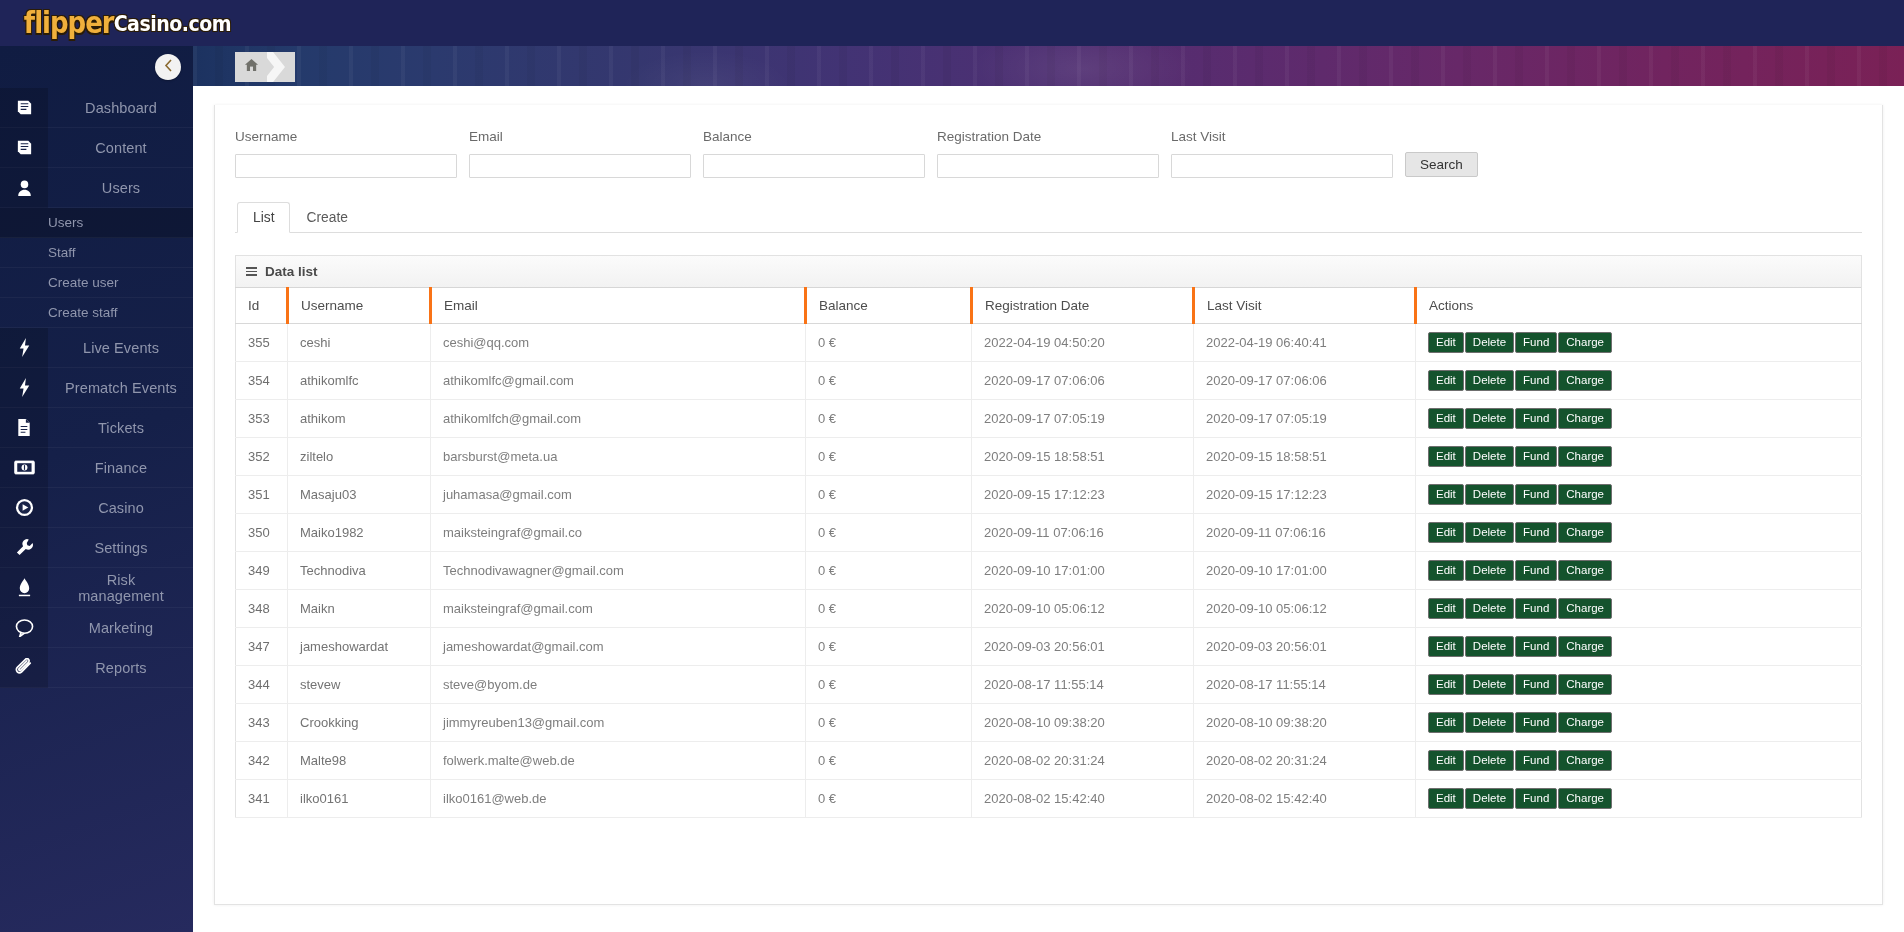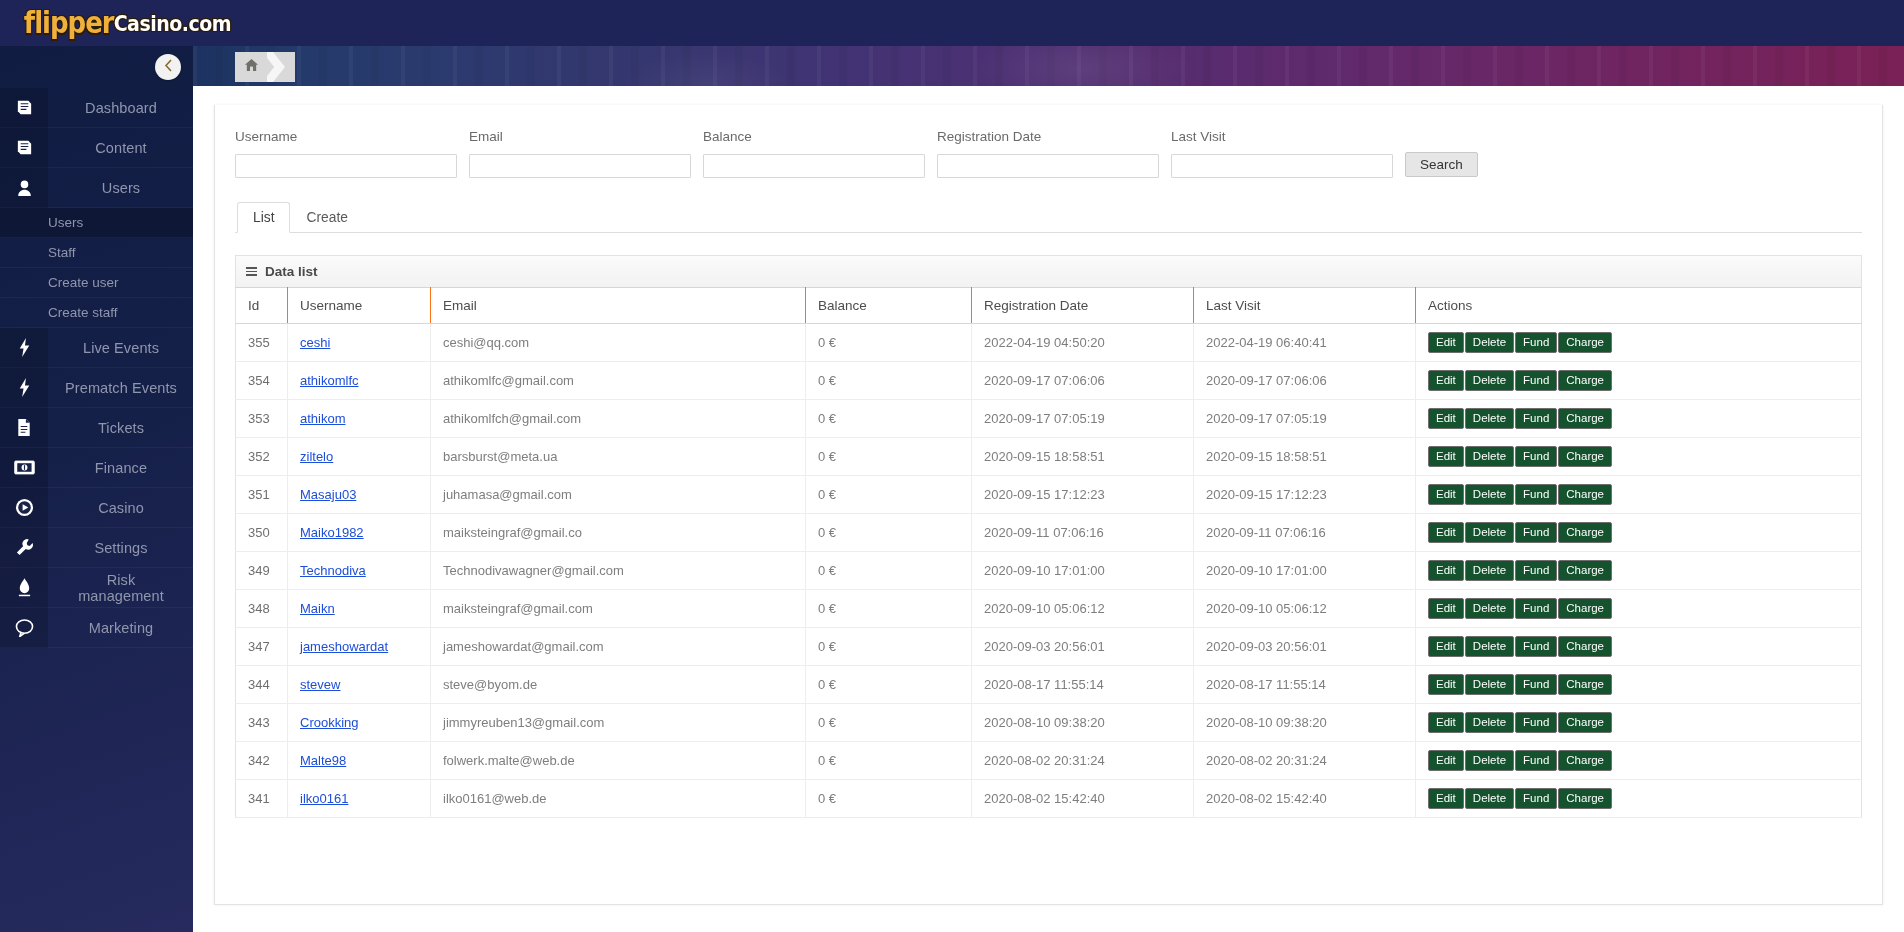--- a/index.html
+++ b/index.html
@@ -206,33 +206,33 @@
 
   
   table.data {
     width: 100%; border-collapse: collapse; table-layout: fixed;
     border: 1px solid #e2e2e2; border-top: 1px solid #d6d6d6;
   }
   table.data th {
     text-align: left; font-weight: normal;
     font-size: 13.5px; color: #4d4d4d;
     padding: 10px 10px 10px 12px;
-    border-right: 1px solid #f97316;
+    border-right: 3px solid #f97316;
     border-bottom: 1px solid #d8d8d8;
     background: #fff;
   }
   table.data td {
     font-size: 13px; color: #7e7e7e;
     padding: 8px 10px 8px 12px;
     border-right: 1px solid #ededed;
     border-bottom: 1px solid #ededed;
     white-space: nowrap; overflow: hidden;
   }
   table.data td.id { color: #6f6f6f; }
-  table.data td.uname { color: #1d4ed8; text-decoration: underline; }
+  table.data td.uname { color: #737373; }
   table.data th:last-child, table.data td:last-child { border-right: none; }
   td.actions { padding: 5px 8px 5px 10px; }
   .act-btn {
     display: inline-block; background: #14532d; color: #fff;
     border: 1px solid #6e6e6e; font-size: 11.5px;
     padding: 2px 7px 3px 7px; margin-right: 1px; cursor: pointer;
     font-family: "Liberation Sans", sans-serif;
     border-radius: 2px; line-height: 14px;
   }
 
@@ -385,20 +385,29 @@
     <span class="menu-icon-box">
       <svg width="19" height="18" viewBox="0 0 20 19">
           <ellipse cx="10" cy="8" rx="8.5" ry="7" fill="none" stroke="#fff" stroke-width="1.7"></ellipse>
           <path d="M6.5 13.5 L5 18.5 L10 15" fill="none" stroke="#fff" stroke-width="1.7"></path>
         </svg>
     </span>
     <span class="menu-label">Marketing</span>
     <span class="menu-caret"></span>
   </div>
 
+  <div class="menu-item">
+    <span class="menu-icon-box">
+      <svg width="19" height="19" viewBox="0 0 20 20">
+          <path d="M16 5.5 L7 14.5 a3.2 3.2 0 0 1 -4.6 -4.6 L11 1.4 a2.2 2.2 0 0 1 3.2 3.2 L6 12.8 a1.1 1.1 0 0 1 -1.6 -1.6 L12.5 3" fill="none" stroke="#fff" stroke-width="1.8" stroke-linecap="round"></path>
+        </svg>
+    </span>
+    <span class="menu-label">Reports</span>
+    <span class="menu-caret"></span>
+  </div>
 </div>
 
 <div class="hero">
   <div class="hero-texture"></div>
   <div class="hero-texture2"></div>
   <div class="hero-underline"></div>
 </div>
 
 <div class="collapse-btn">
   <span>

